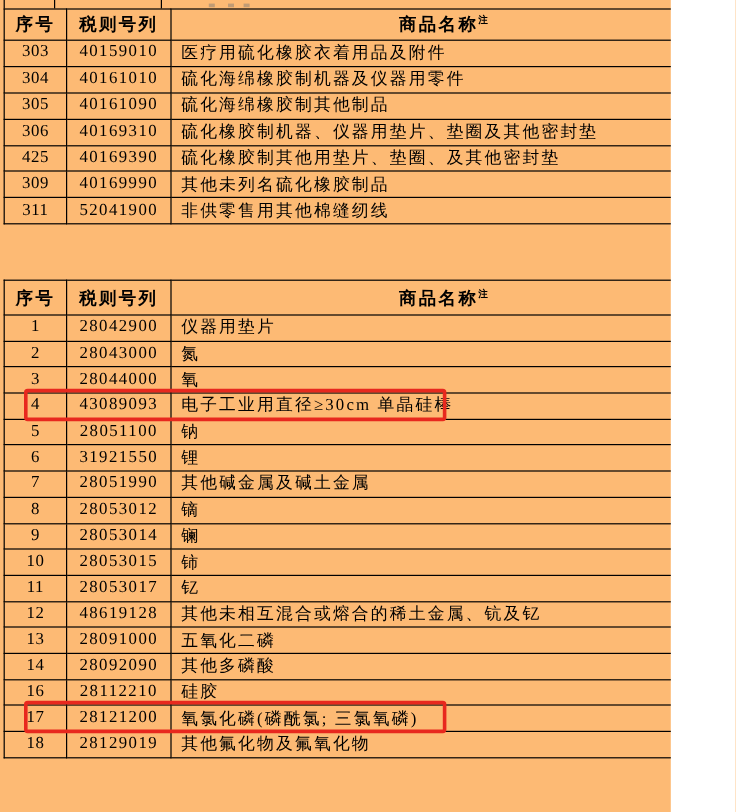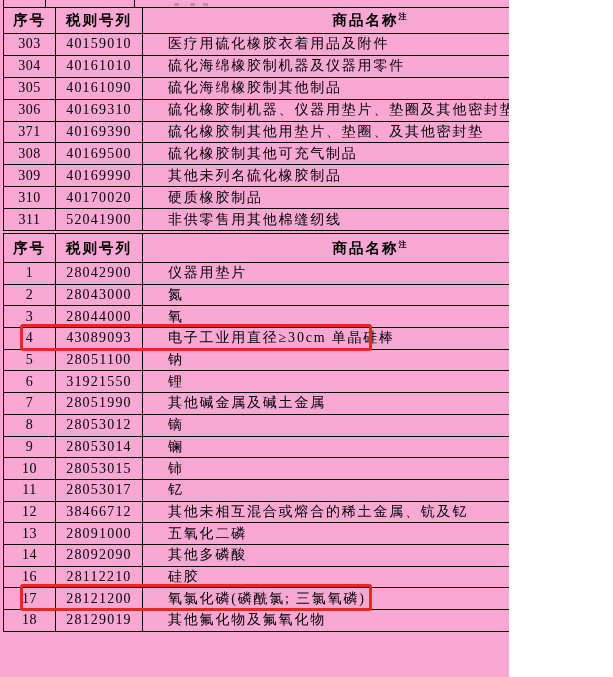--- a/index.html
+++ b/index.html
@@ -2,21 +2,21 @@
 <html><head>
 <meta charset="utf-8">
 <style>
   html, body { margin: 0; padding: 0; }
   body {
     width: 613px; height: 677px;
     background: #ffffff;
     font-family: "Liberation Serif", "DejaVu Serif", serif;
     color: #000;
   }
-  #page { position: relative; width: 509px; height: 677px; overflow: hidden; background: #f9a8d4; }
+  #page { position: relative; width: 559px; height: 677px; overflow: hidden; background: #fdba74; }
 
   
   .sliver { position: absolute; top: 0; left: 3px; width: 592px; height: 7px;
             border-left: 1px solid #000; border-right: 1px solid #000; }
   .sliver .v { position: absolute; top: 0; width: 1px; height: 7px; background: #000; }
   .sliver .t { position: absolute; top: 3px; width: 5px; height: 3px; background: #777; opacity: .45; }
 
   table.grid { position: absolute; left: 3px; width: 593px; border-collapse: collapse; table-layout: fixed; }
   #t1 { top: 7px; }
   #t2 { top: 233px; }
@@ -26,21 +26,21 @@
     border: 1px solid #000; padding: 0; margin: 0;
     text-align: center; vertical-align: middle;
     overflow: hidden; white-space: nowrap;
   }
   .grid th { font-weight: bold; font-size: 14.5px; letter-spacing: 2px; height: 25px; }
   #t2 th { height: 28px; }
   .grid td { font-size: 14px; height: 20.9px; }
   #t2 td { height: 20.7px; }
   td.serial  { letter-spacing: .5px; }
   td.tariff  { letter-spacing: 1.2px; }
-  td.product { text-align: left; padding-left: 25px; letter-spacing: 1.8px; }
+  td.product { text-align: left; padding-left: 8px; letter-spacing: 1.8px; }
   th sup { font-size: 8px; letter-spacing: 0; font-weight: bold; vertical-align: super; }
 
   .red-box {
     position: absolute; left: 20px; width: 352px;
     border: 3px solid #e8281e; border-radius: 3px;
     box-sizing: border-box; pointer-events: none;
   }
 </style>
 </head>
 <body>
@@ -83,38 +83,28 @@
           <td class="serial">305</td>
           <td class="tariff">40161090</td>
           <td class="product">硫化海绵橡胶制其他制品</td>
         </tr>
         <tr>
           <td class="serial">306</td>
           <td class="tariff">40169310</td>
           <td class="product">硫化橡胶制机器、仪器用垫片、垫圈及其他密封垫</td>
         </tr>
         <tr>
-          <td class="serial">371</td>
+          <td class="serial">425</td>
           <td class="tariff">40169390</td>
           <td class="product">硫化橡胶制其他用垫片、垫圈、及其他密封垫</td>
-        </tr>
-        <tr>
-          <td class="serial">308</td>
-          <td class="tariff">40169500</td>
-          <td class="product">硫化橡胶制其他可充气制品</td>
         </tr>
         <tr>
           <td class="serial">309</td>
           <td class="tariff">40169990</td>
           <td class="product">其他未列名硫化橡胶制品</td>
-        </tr>
-        <tr>
-          <td class="serial">310</td>
-          <td class="tariff">40170020</td>
-          <td class="product">硬质橡胶制品</td>
         </tr>
         <tr>
           <td class="serial">311</td>
           <td class="tariff">52041900</td>
           <td class="product">非供零售用其他棉缝纫线</td>
         </tr>
       </tbody>
   </table>
 
   <table class="grid" id="t2">
@@ -181,21 +171,21 @@
           <td class="tariff">28053015</td>
           <td class="product">铈</td>
         </tr>
         <tr>
           <td class="serial">11</td>
           <td class="tariff">28053017</td>
           <td class="product">钇</td>
         </tr>
         <tr>
           <td class="serial">12</td>
-          <td class="tariff">38466712</td>
+          <td class="tariff">48619128</td>
           <td class="product">其他未相互混合或熔合的稀土金属、钪及钇</td>
         </tr>
         <tr>
           <td class="serial">13</td>
           <td class="tariff">28091000</td>
           <td class="product">五氧化二磷</td>
         </tr>
         <tr>
           <td class="serial">14</td>
           <td class="tariff">28092090</td>

